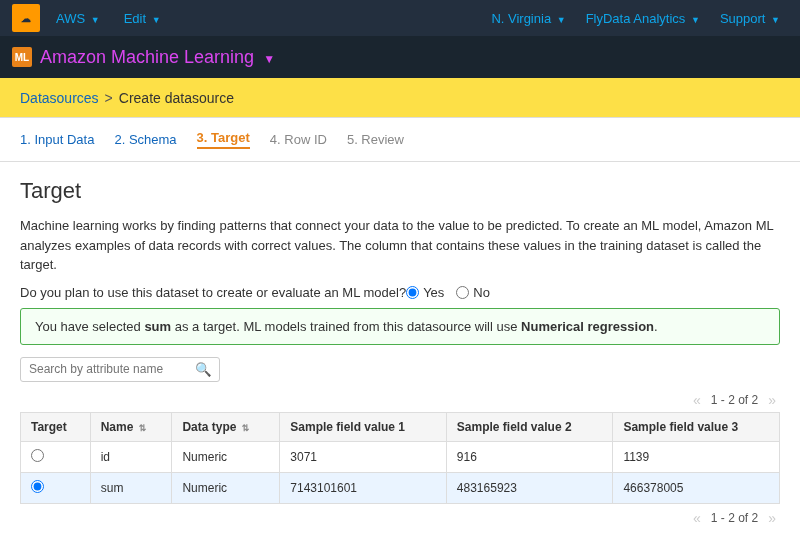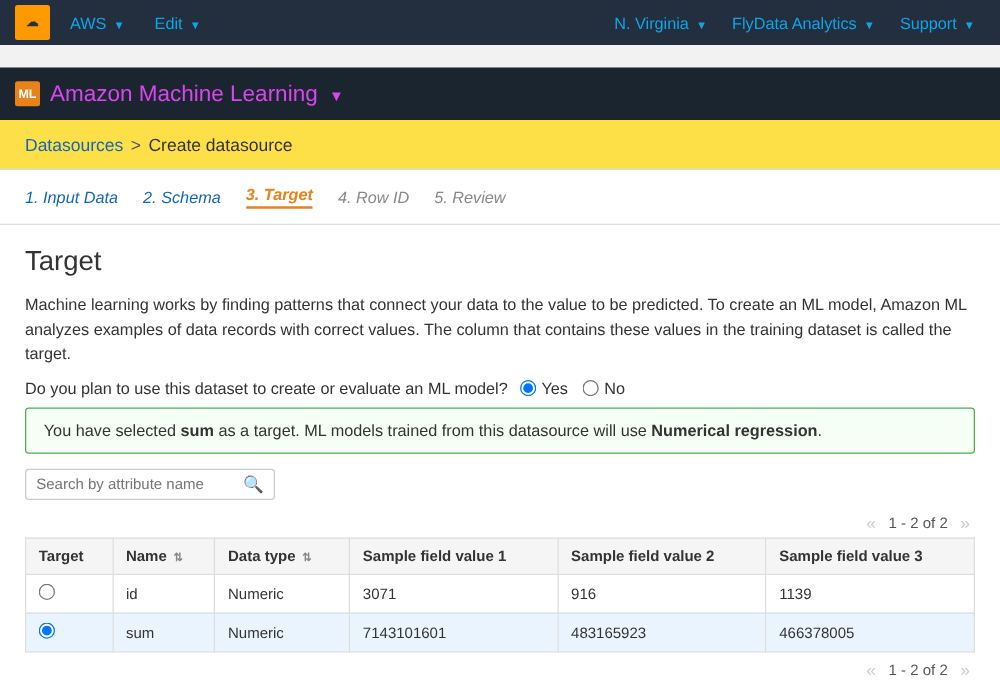--- a/index.html
+++ b/index.html
@@ -33,21 +33,20 @@
     .top-nav-right { display: flex; align-items: center; gap: 4px; }
 
     
     .service-bar {
       background: #1a252f;
       height: 42px;
       display: flex;
       align-items: center;
       padding: 0 12px;
       gap: 8px;
-      margin-top: 18px;
     }
     .service-icon {
       width: 20px; height: 20px;
       background: #e8831a;
       border-radius: 2px;
       display: flex; align-items: center; justify-content: center;
       color: white; font-size: 10px; font-weight: bold;
     }
     .service-title {
       color: #d946ef;
@@ -74,41 +73,39 @@
     
     .main { background: white; min-height: calc(100vh - 36px - 42px - 40px); padding: 0; }
 
     
     .steps {
       display: flex;
       gap: 0;
       padding: 12px 20px;
       border-bottom: 1px solid #ddd;
       align-items: center;
-      font-style: italic;
     }
     .step {
       font-size: 13px;
       color: #888;
       cursor: pointer;
       margin-right: 20px;
     }
     .step.active { color: #e8831a; font-weight: bold; border-bottom: 2px solid #e8831a; padding-bottom: 2px; }
     .step.done { color: #1166bb; }
 
     
     .content { padding: 16px 20px; }
     .page-title { font-size: 22px; font-weight: normal; margin-bottom: 12px; color: #333; }
 
     .description { font-size: 13px; color: #333; margin-bottom: 10px; line-height: 1.5; }
 
     .question-row {
       display: flex;
       align-items: center;
-      gap: 10px;
       margin-bottom: 8px;
       font-size: 13px;
     }
     .radio-group { display: flex; align-items: center; gap: 12px; }
     .radio-item { display: flex; align-items: center; gap: 4px; cursor: pointer; }
 
     .select-row { font-size: 13px; margin-bottom: 12px; }
 
     
     .info-box {

